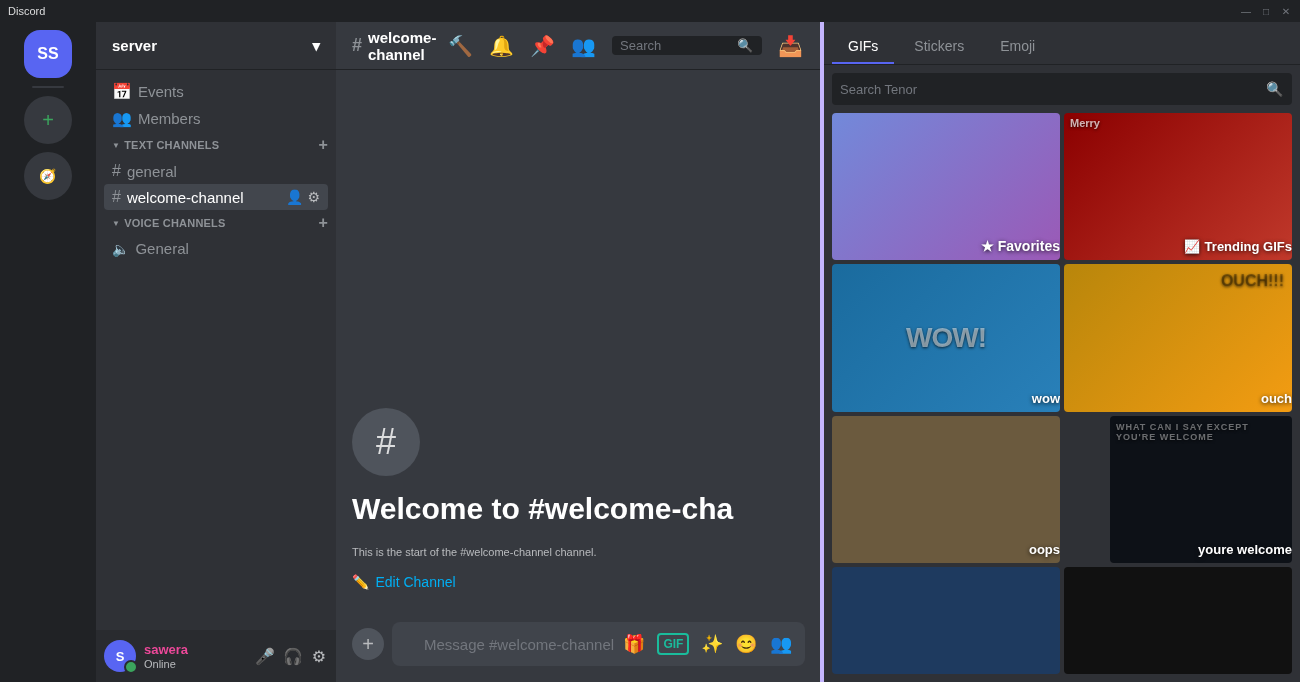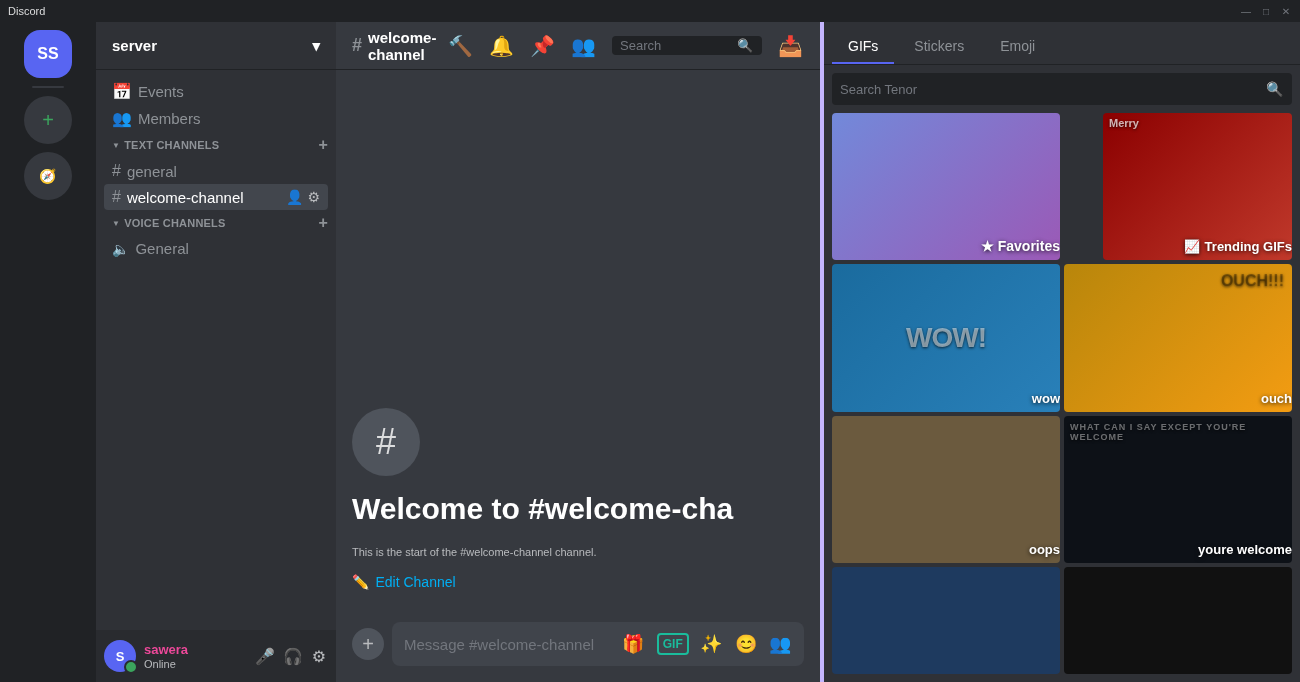--- a/index.html
+++ b/index.html
@@ -221,21 +221,21 @@
       cursor: pointer; font-size: 20px; font-weight: 300;
       flex-shrink: 0;
     }
     .message-input-box {
       flex: 1; background: #40444b; border-radius: 8px;
       display: flex; align-items: center; padding: 0 12px;
       height: 44px;
     }
     .message-input-box input {
       flex: 1; background: none; border: none; outline: none;
-      color: #86efac; font-size: 15px;
+      color: #86efac; font-size: 15px; margin-left: 20px;
     }
     .message-input-box input::placeholder { color: #72767d; }
     .message-input-actions { display: flex; gap: 12px; align-items: center; margin-left: auto; }
     .msg-icon { color: #b9bbbe; font-size: 18px; cursor: pointer; }
     .msg-icon.active-gif {
       border: 2px solid #1abc9c;
       border-radius: 4px;
       padding: 2px 4px;
       color: #1abc9c;
       font-size: 12px;
@@ -466,40 +466,40 @@
       <div class="gif-search">
         <input type="text" placeholder="Search Tenor" style="">
         <span class="gif-search-icon">🔍</span>
       </div>
       <div class="gif-grid">
 
         <div class="gif-item gif-item-favorites">
           <span class="gif-label">★ Favorites</span>
         </div>
 
-        <div class="gif-item gif-item-trending" style="background: linear-gradient(135deg, #8B0000, #c0392b); position:relative;margin-left:39px;">
+        <div class="gif-item gif-item-trending" style="background: linear-gradient(135deg, #8B0000, #c0392b); position:relative;">
           <div style="position:absolute;top:4px;left:6px;font-size:11px;color:rgba(255,255,255,0.7);">Merry</div>
           <span class="gif-label">📈 Trending GIFs</span>
         </div>
 
         <div class="gif-item gif-item-wow" style="background: linear-gradient(135deg, #1a6b9e, #2980b9);">
           <div style="font-size:28px;font-weight:900;color:rgba(255,255,255,0.5);letter-spacing:-1px;">WOW!</div>
           <span class="gif-label">wow</span>
         </div>
 
         <div class="gif-item gif-item-ouch" style="background: linear-gradient(135deg, #b8860b, #f39c12);">
           <div style="font-size:16px;font-weight:700;color:rgba(0,0,0,0.3);position:absolute;top:8px;right:8px;">OUCH!!!</div>
           <span class="gif-label">ouch</span>
         </div>
 
         <div class="gif-item gif-item-oops" style="background: #6b5a3e;">
           <span class="gif-label">oops</span>
         </div>
 
-        <div class="gif-item gif-item-welcome" style="background: #0d1117;">
+        <div class="gif-item gif-item-welcome" style="background: #0d1117; margin-left: 46px;">
           <div style="font-size:9px;color:rgba(255,255,255,0.4);position:absolute;top:6px;left:6px;text-transform:uppercase;letter-spacing:1px;">WHAT CAN I SAY EXCEPT YOU'RE WELCOME</div>
           <span class="gif-label">youre welcome</span>
         </div>
 
         <div class="gif-item gif-item-extra1" style="background: #1e3a5f; min-height:80px;">
         </div>
 
         <div class="gif-item gif-item-extra2" style="background: #111; min-height:80px;">
         </div>
       </div>

